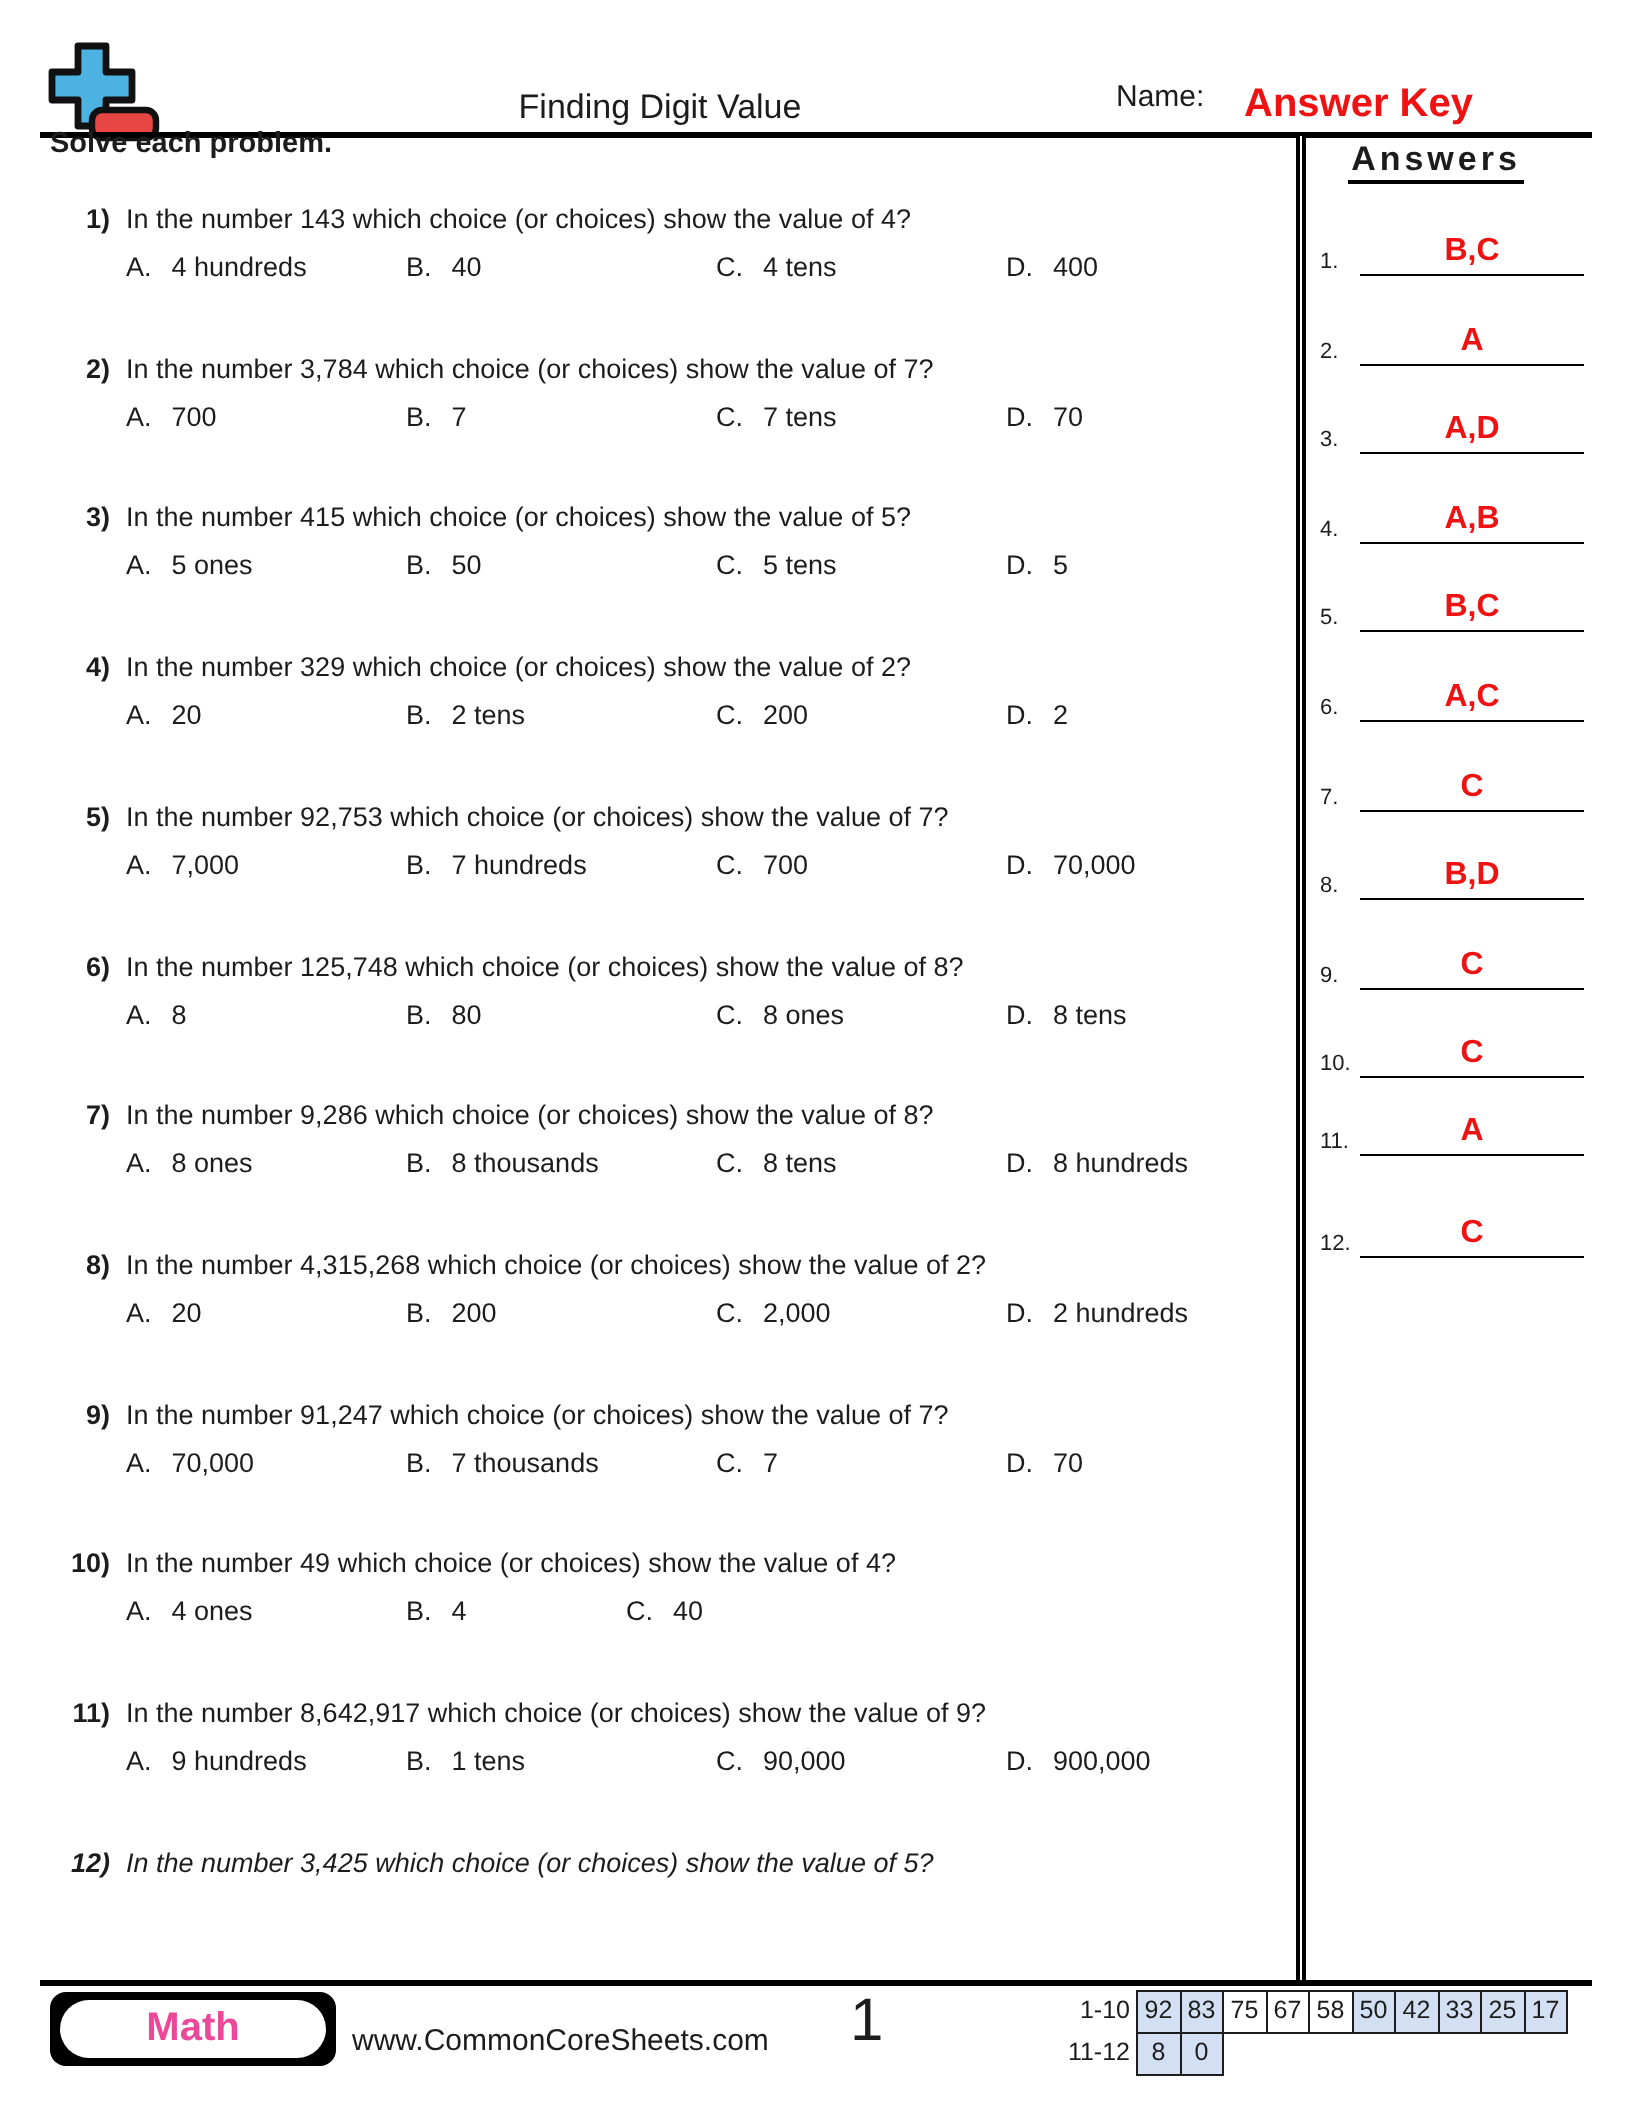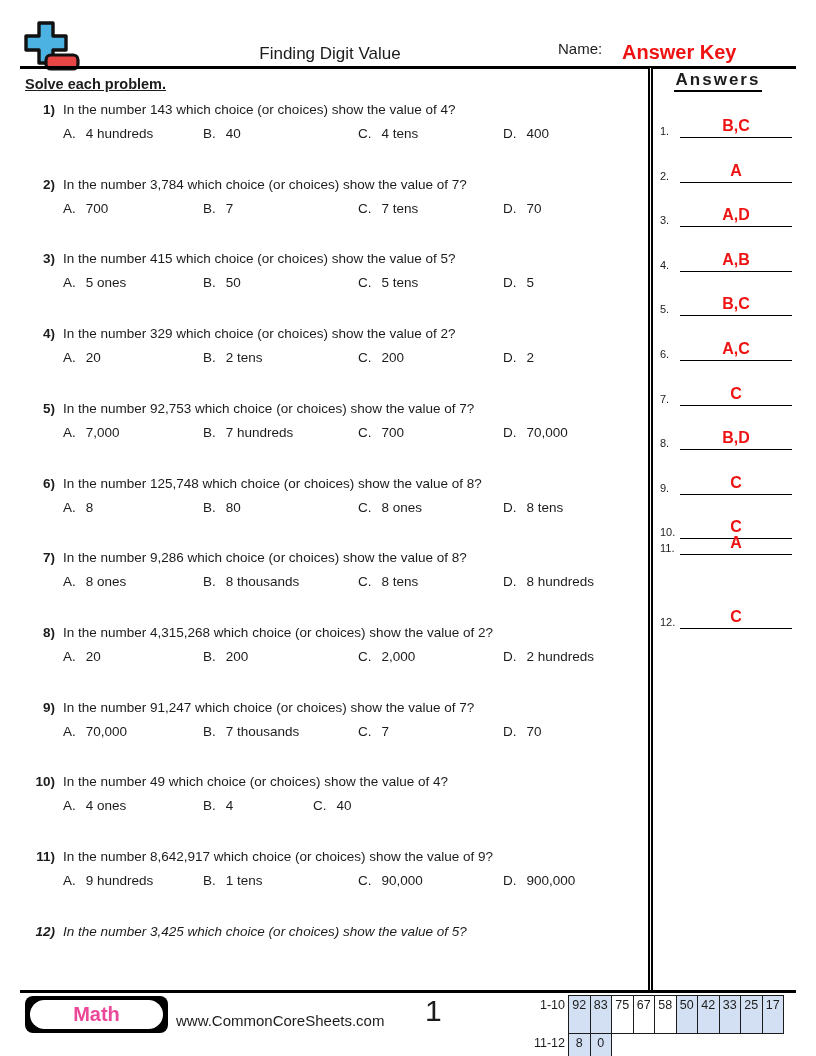--- a/index.html
+++ b/index.html
@@ -8,21 +8,21 @@
     font-family:"Liberation Sans", sans-serif;color:#1c1c1c;
   }
   
   .logo{position:absolute;left:22px;top:21px;width:60px;height:52px;}
   .ws-title{position:absolute;left:0;top:44px;width:660px;text-align:center;font-size:17px;}
   .name-label{position:absolute;left:558px;top:40px;font-size:15px;}
   .name-value{position:absolute;left:622px;top:41px;font-size:20px;font-weight:700;color:var(--accent-red,#ee1212);}
   .rule{position:absolute;left:20px;width:776px;height:2.5px;background:#000;}
   .rule-top{top:66px;}
   .rule-bottom{top:990px;}
-  .instructions{position:absolute;left:25px;top:76px;font-size:14.5px;font-weight:700;text-decoration:underline;}
+  .instructions{position:absolute;left:25px;top:64px;font-size:14.5px;font-weight:700;}
   
   .question{position:absolute;left:25px;width:605px;}
   .q-row{display:flex;font-size:13.5px;line-height:18px;}
   .q-num{width:30px;min-width:30px;text-align:right;font-weight:700;padding-right:8px;}
   .choices{display:grid;grid-template-columns:140px 155px 145px auto;margin-left:38px;margin-top:7px;font-size:13.5px;}
   .choices.three{grid-template-columns:140px 110px auto;}
   .choice{white-space:nowrap;}
   .c-label{display:inline-block;margin-right:10px;}
   
   .vdivider{position:absolute;left:648px;top:68px;height:922px;width:5px;border-left:2px solid #000;border-right:2px solid #000;box-sizing:border-box;background:#fff;}
@@ -31,21 +31,21 @@
   .answer-slot{position:absolute;left:660px;width:132px;height:31px;display:flex;align-items:flex-end;}
   .a-num{font-size:11px;min-width:20px;padding-bottom:1px;}
   .a-line{flex:1;border-bottom:1.5px solid #000;text-align:center;}
   .a-value{color:var(--accent-red,#ee1212);font-weight:700;font-size:16px;line-height:20px;display:inline-block;padding-bottom:1px;}
   
   .math-badge{position:absolute;left:25px;top:996px;width:143px;height:37px;background:#000;border-radius:8px;display:flex;align-items:center;justify-content:center;}
   .badge-inner{width:133px;height:29px;background:#fff;border-radius:15px;display:flex;align-items:center;justify-content:center;font-size:20px;font-weight:700;color:#ec4899;}
   .website{position:absolute;left:176px;top:1012px;font-size:15px;}
   .pagenum{position:absolute;left:425px;top:994px;font-size:30px;}
   .score-table{position:absolute;left:523px;top:995px;font-size:12.5px;}
-  .score-row{display:flex;height:39px;margin-top:-1px;}
+  .score-row{display:flex;height:22px;margin-top:-1px;}
   .score-row:first-child{margin-top:0;}
   .score-label{width:42px;text-align:right;padding-right:4px;line-height:21px;}
   .score-cell{width:22.5px;box-sizing:border-box;border:1px solid #1c1c1c;margin-left:-1px;text-align:center;line-height:19px;background:#fff;}
   .score-cell:first-of-type{margin-left:0;}
   .score-cell.hl{background:var(--cell-blue,#d3e0f4);}
 </style>
 </head>
 <body>
 
 <div class="page">
@@ -277,21 +277,21 @@
     </span>
   </div>
 
   <div class="answer-slot" style="top: 508.4px;">
     <span class="a-num">10.</span>
     <span class="a-line">
       <span class="a-value">C</span>
     </span>
   </div>
 
-  <div class="answer-slot" style="top: 524px; justify-content: space-between;">
+  <div class="answer-slot" style="top: 547px; justify-content: space-between;">
     <span class="a-num">11.</span>
     <span class="a-line">
       <span class="a-value">A</span>
     </span>
   </div>
 
   <div class="answer-slot" style="top: 597.6px;">
     <span class="a-num">12.</span>
     <span class="a-line">
       <span class="a-value">C</span>

